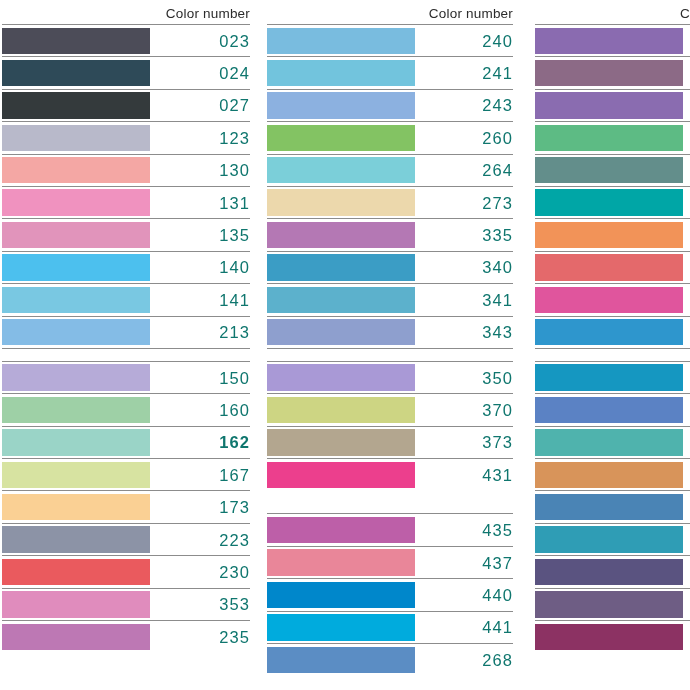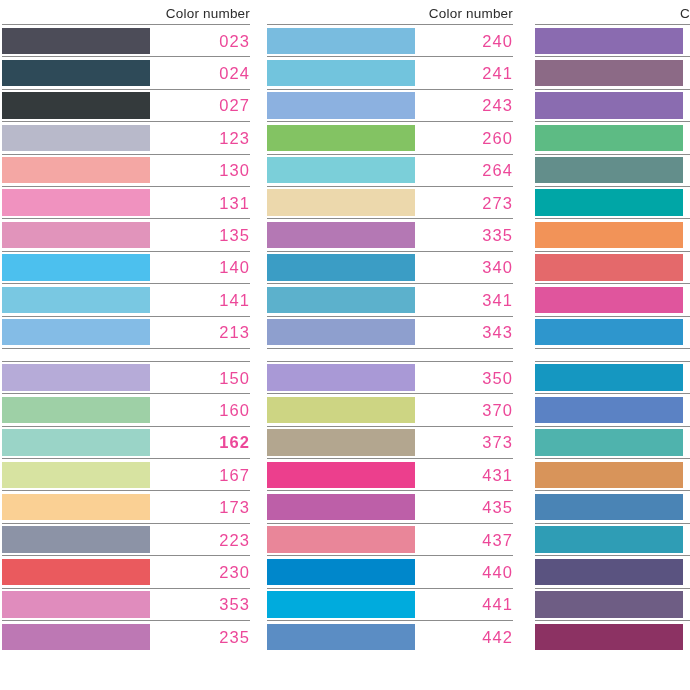--- a/index.html
+++ b/index.html
@@ -54,21 +54,21 @@
     top:2.5px;
     bottom:2.5px;
     box-sizing:border-box;
   }
   .row .num{
     position:absolute;
     right:0;
     top:50%;
     transform:translateY(-50%);
     font-size:16.5px;
-    color:#ec4899;
+    color:#0f766e;
     letter-spacing:1.1px;
     white-space:nowrap;
     font-family:"Liberation Sans","DejaVu Sans",sans-serif;
   }
   .row.last{
     border-bottom:1.4px solid #8c8c8c;
     margin-top:44px;
   }
 </style>
 </head>
@@ -218,39 +218,39 @@
           <div class="num">370</div>
         </div>
         <div class="row" style="height: 32.4px;">
           <div class="swatch" style="width: 148px; background: rgb(179, 166, 143);"></div>
           <div class="num">373</div>
         </div>
         <div class="row" style="height: 32.4px;">
           <div class="swatch" style="width: 148px; background: rgb(236, 63, 141);"></div>
           <div class="num">431</div>
         </div>
-        <div class="row" style="height: 32.4px;">
+        <div class="row" style="height: 32.4px; margin-top: 23px;">
           <div class="swatch" style="width: 148px; background: rgb(189, 95, 168);"></div>
           <div class="num">435</div>
         </div>
         <div class="row" style="height: 32.4px;">
           <div class="swatch" style="width: 148px; background: rgb(233, 134, 153);"></div>
           <div class="num">437</div>
         </div>
         <div class="row" style="height: 32.4px;">
           <div class="swatch" style="width: 148px; background: rgb(0, 135, 203);"></div>
           <div class="num">440</div>
         </div>
         <div class="row" style="height: 32.4px;">
           <div class="swatch" style="width: 148px; background: rgb(0, 171, 221);"></div>
           <div class="num">441</div>
         </div>
         <div class="row" style="height: 32.4px;">
           <div class="swatch" style="width: 148px; background: rgb(91, 141, 196);"></div>
-          <div class="num">442</div>
+          <div class="num">268</div>
         </div>
       </div>
     </div>
     <div class="column" style="left: 535px; width: 155px;">
       <div class="col-header" style="height: 24px;">
         <div class="hdr-text">C</div>
       </div>
       <div class="rows">
         <div class="row" style="height: 32.4px;">
           <div class="swatch" style="width: 148px; background: rgb(138, 107, 176);"></div>

